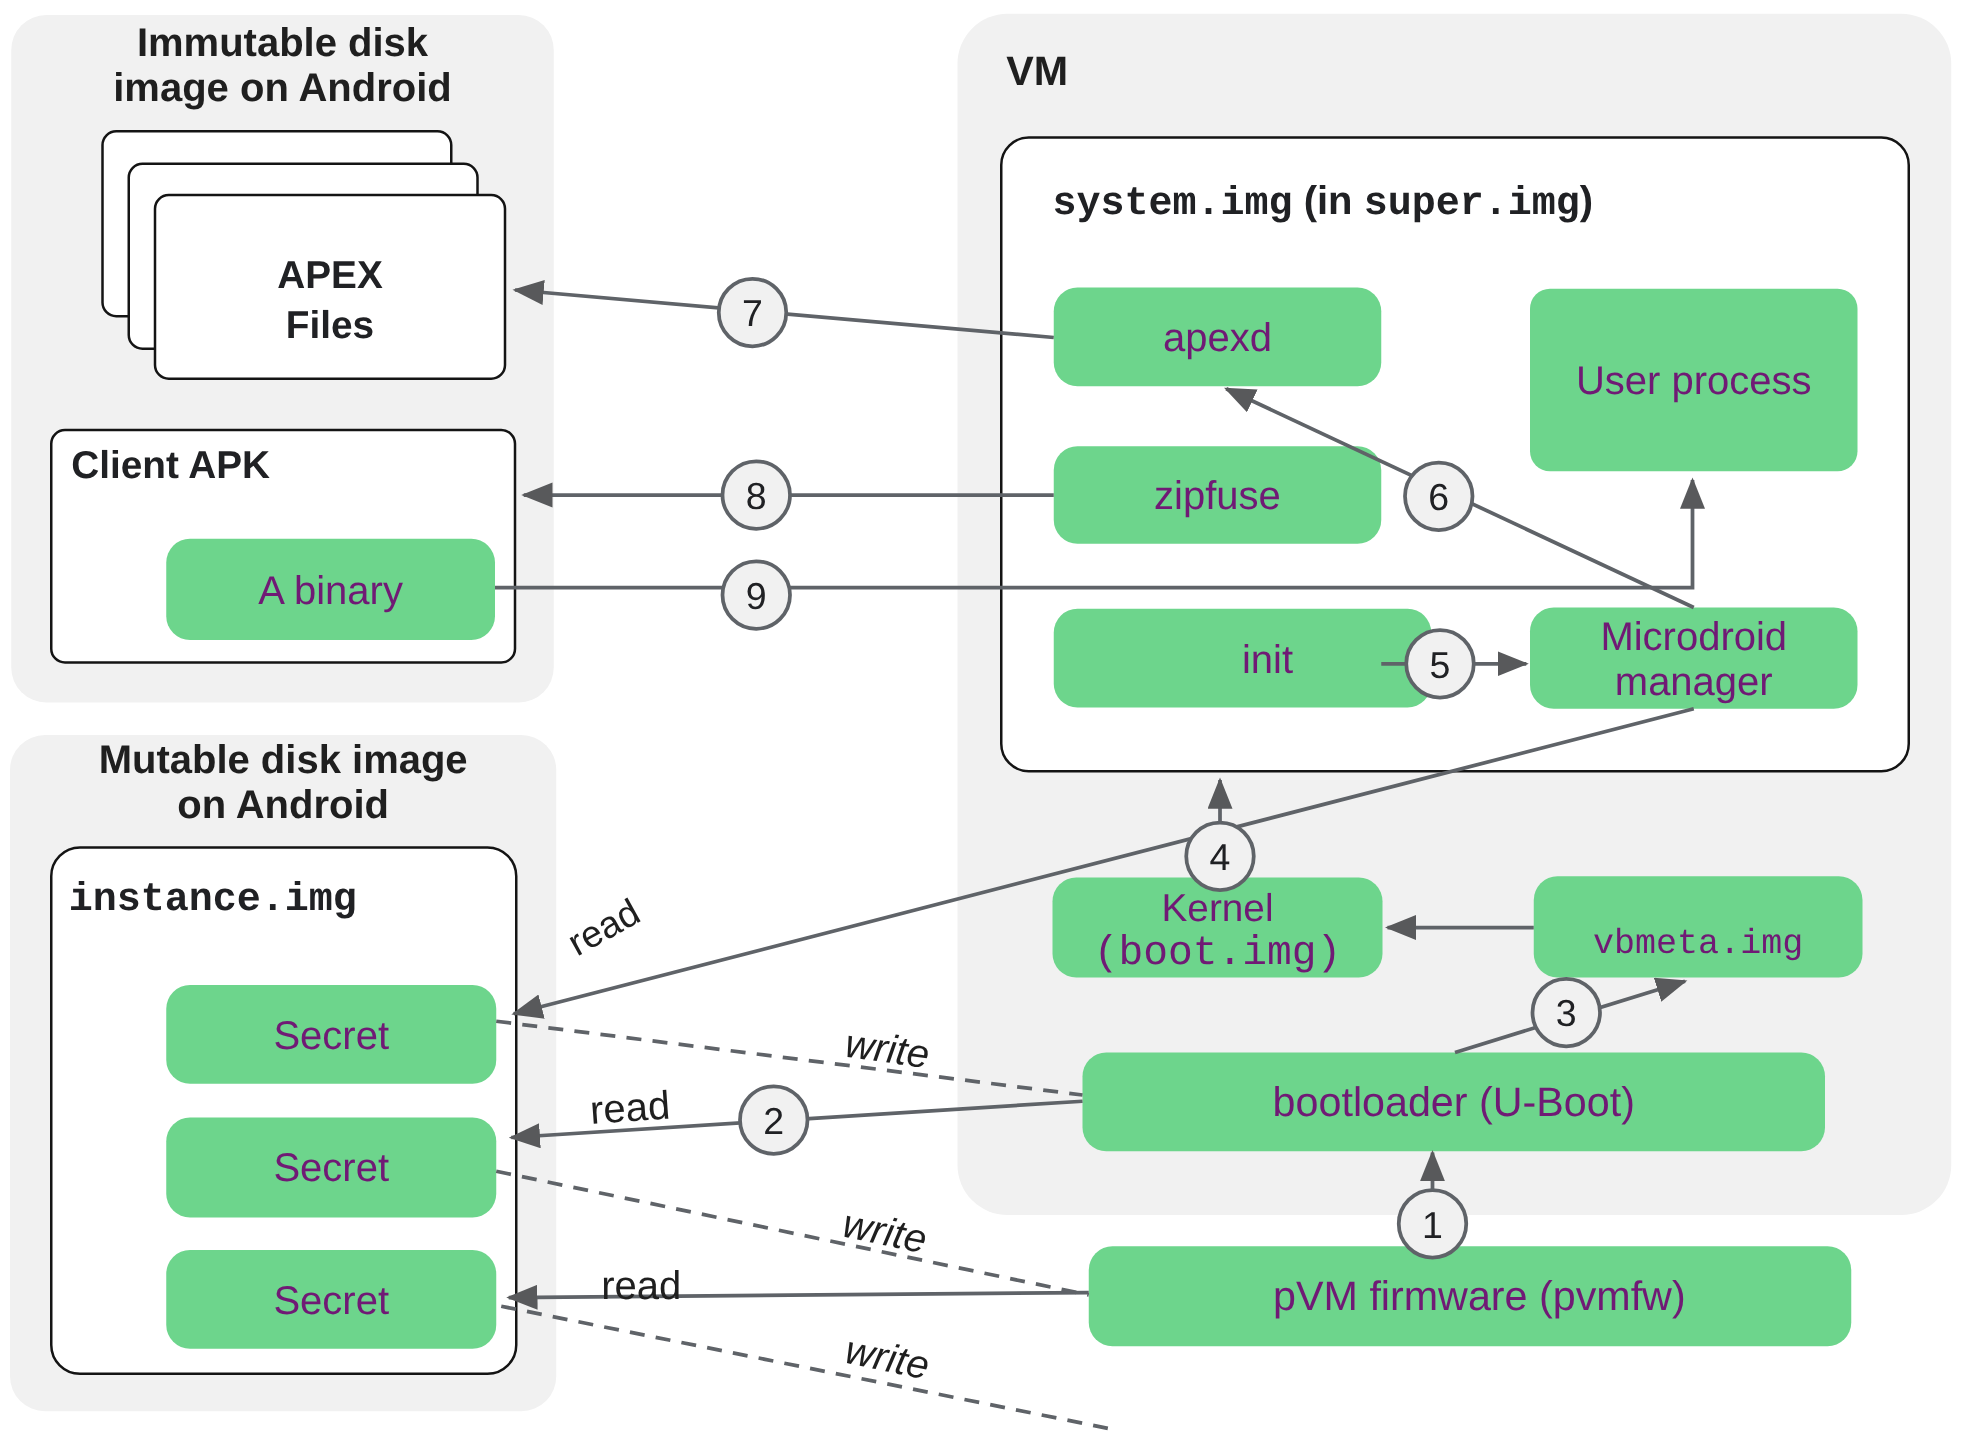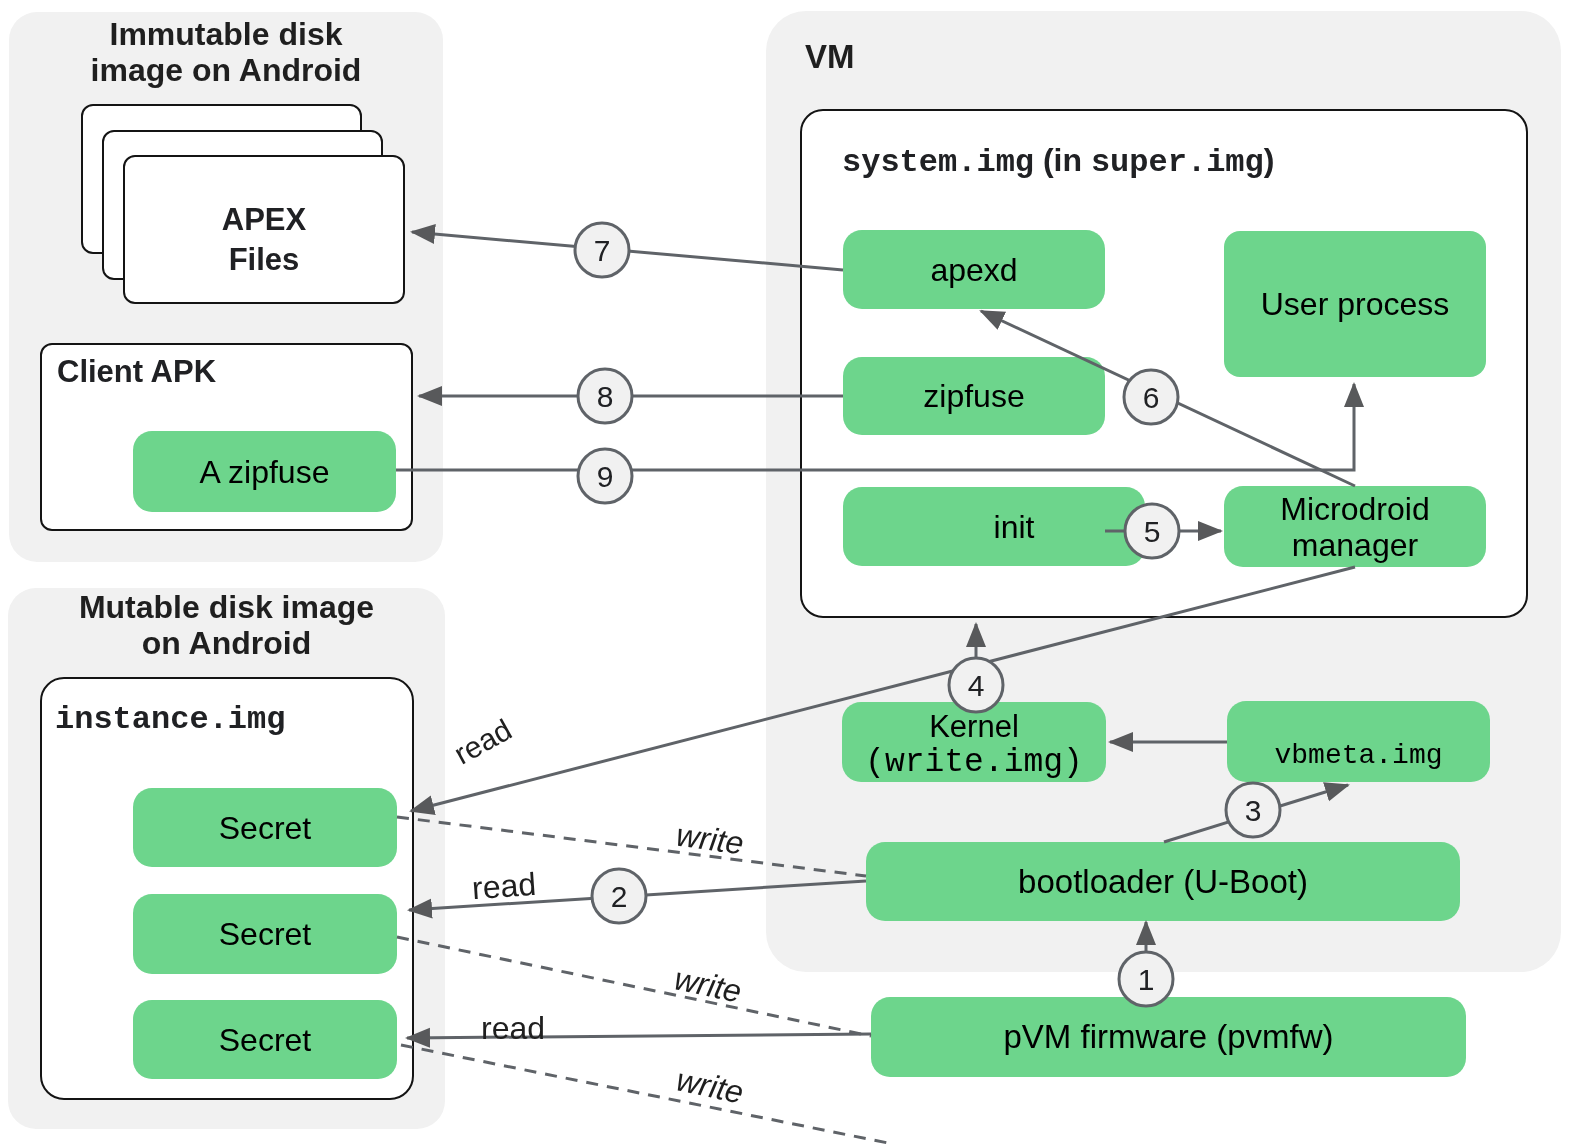--- a/index.html
+++ b/index.html
@@ -3,21 +3,21 @@
 <meta charset="utf-8">
 <style>
   html,body{margin:0;padding:0;}
   body{width:1578px;height:1146px;background:#ffffff;position:relative;overflow:hidden;
        font-family:"Liberation Sans",sans-serif;color:#202124;}
   .abs{position:absolute;}
   .gray{position:absolute;background:#f1f1f1;border-radius:28px;}
   .wbox{position:absolute;background:#ffffff;border:2.5px solid #141414;box-sizing:border-box;}
   .green{position:absolute;background:#6dd58c;border-radius:19px;display:flex;
          align-items:center;justify-content:center;text-align:center;
-         font-size:32px;line-height:38px;color:#000000;}
+         font-size:32px;line-height:38px;color:#701a75;}
   .title{position:absolute;font-weight:bold;font-size:32px;line-height:36px;text-align:center;color:#1f1f1f;}
   .mono{font-family:"Liberation Mono",monospace;}
   svg{position:absolute;left:0;top:0;pointer-events:none;}
 </style>
 </head>
 <body>
 
 <div class="gray" style="left:9px;top:12px;width:434px;height:550px;"></div>
 <div class="gray" style="left:8px;top:588px;width:437px;height:541px;"></div>
 <div class="gray" style="left:766px;top:11px;width:795px;height:961px;border-radius:40px;"></div>
@@ -25,44 +25,44 @@
 <div class="title" style="left:9px;top:16px;width:434px;">Immutable disk<br>image on Android</div>
 <div class="title" style="left:8px;top:589px;width:437px;">Mutable disk image<br>on Android</div>
 <div class="title" style="left:805px;top:39px;font-size:33px;">VM</div>
 
 <div class="wbox" style="left:81px;top:104px;width:281px;height:150px;border-radius:12px;"></div>
 <div class="wbox" style="left:102px;top:130px;width:281px;height:150px;border-radius:12px;"></div>
 <div class="wbox" style="left:123px;top:155px;width:282px;height:149px;border-radius:12px;display:flex;align-items:center;justify-content:center;text-align:center;font-weight:bold;font-size:31px;line-height:40px;padding-top:20px;">APEX<br>Files</div>
 
 <div class="wbox" style="left:40px;top:343px;width:373px;height:188px;border-radius:12px;"></div>
 <div class="abs" style="left:57px;top:354px;font-weight:bold;font-size:31px;">Client APK</div>
-<div class="green" style="left:133px;top:431px;width:263px;height:81px;">A zipfuse</div>
+<div class="green" style="left:133px;top:431px;width:263px;height:81px;">A binary</div>
 
 <div class="wbox" style="left:40px;top:677px;width:374px;height:423px;border-radius:24px;"></div>
 <div class="abs mono" style="left:55px;top:701px;font-weight:bold;font-size:32px;">instance.img</div>
 <div class="green" style="left:133px;top:788px;width:264px;height:79px;">Secret</div>
 <div class="green" style="left:133px;top:894px;width:264px;height:80px;">Secret</div>
 <div class="green" style="left:133px;top:1000px;width:264px;height:79px;">Secret</div>
 
 <div class="wbox" style="left:800px;top:109px;width:728px;height:509px;border-radius:23px;"></div>
 <div class="abs" style="left:842px;top:142px;font-size:32px;font-weight:bold;"><span class="mono">system.img</span> (in <span class="mono">super.img</span>)</div>
 
 <div class="green" style="left:843px;top:230px;width:262px;height:79px;">apexd</div>
 <div class="green" style="left:843px;top:357px;width:262px;height:78px;">zipfuse</div>
 <div class="green" style="left:843px;top:487px;width:262px;height:79px;padding-left:40px;">init</div>
 <div class="green" style="left:1224px;top:231px;width:262px;height:146px;border-radius:16px;">User process</div>
 <div class="green" style="left:1224px;top:486px;width:262px;height:81px;line-height:36px;">Microdroid<br>manager</div>
 
 <div class="green" style="left:842px;top:702px;width:264px;height:80px;">
     <div style="position:absolute;left:0;top:9px;width:100%;text-align:center;font-size:31px;line-height:31px;">Kernel</div>
-    <div class="mono" style="position:absolute;left:0;top:44px;width:100%;text-align:center;font-size:33px;line-height:33px;">(write.img)</div>
+    <div class="mono" style="position:absolute;left:0;top:44px;width:100%;text-align:center;font-size:33px;line-height:33px;">(boot.img)</div>
   </div>
 <div class="green mono" style="left:1227px;top:701px;width:263px;height:81px;font-size:28px;padding-top:28px;box-sizing:border-box;">vbmeta.img</div>
 <div class="green" style="left:866px;top:842px;width:594px;height:79px;font-size:33px;">bootloader (U-Boot)</div>
-<div class="green" style="left:871px;top:997px;width:595px;height:80px;font-size:33px;">pVM firmware (pvmfw)</div>
+<div class="green" style="left:871px;top:997px;width:595px;height:80px;font-size:33px;padding-left:15px;">pVM firmware (pvmfw)</div>
 
 <svg width="1578" height="1146" viewBox="0 0 1578 1146">
   <defs>
     <marker id="ah" markerWidth="28" markerHeight="22" refX="23" refY="10" orient="auto" markerUnits="userSpaceOnUse">
       <path d="M0,0 L25,10 L0,20 Z" fill="#58595b"></path>
     </marker>
   </defs>
   <g stroke="#5f6368" stroke-width="3" fill="none">
     <line x1="843" y1="270" x2="412" y2="232" marker-end="url(#ah)"></line>
     <line x1="843" y1="396" x2="419" y2="396" marker-end="url(#ah)"></line>

